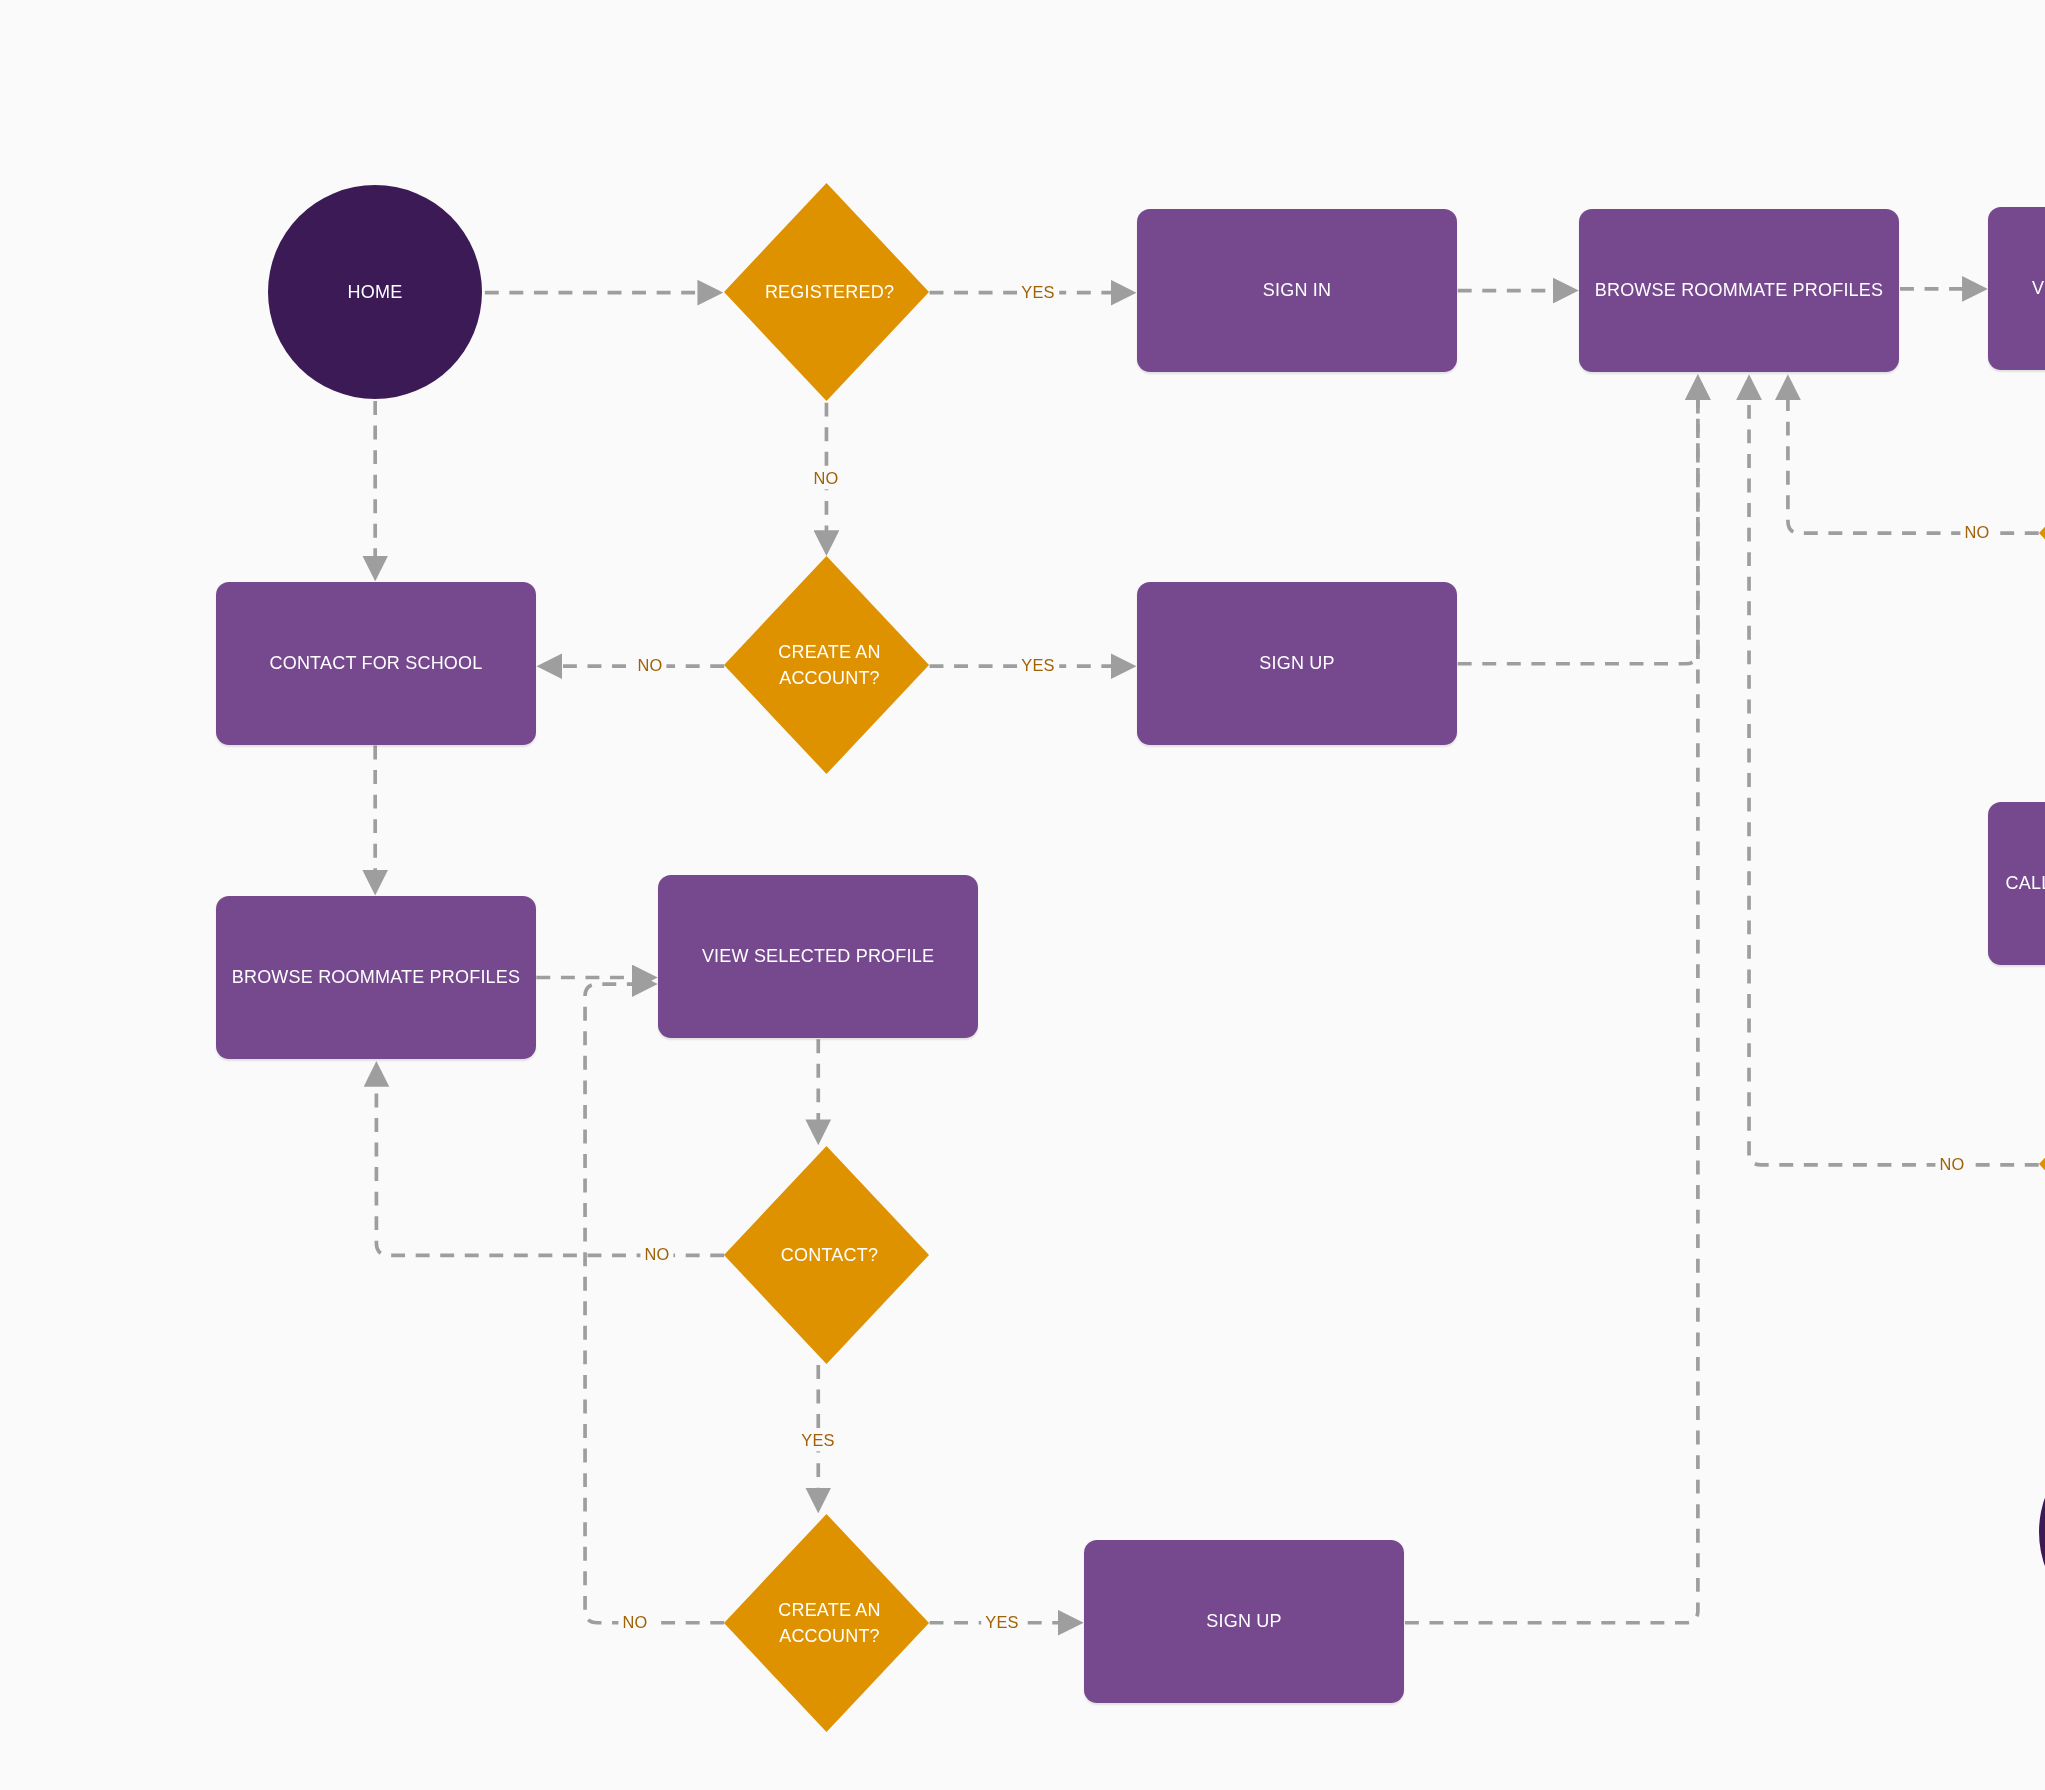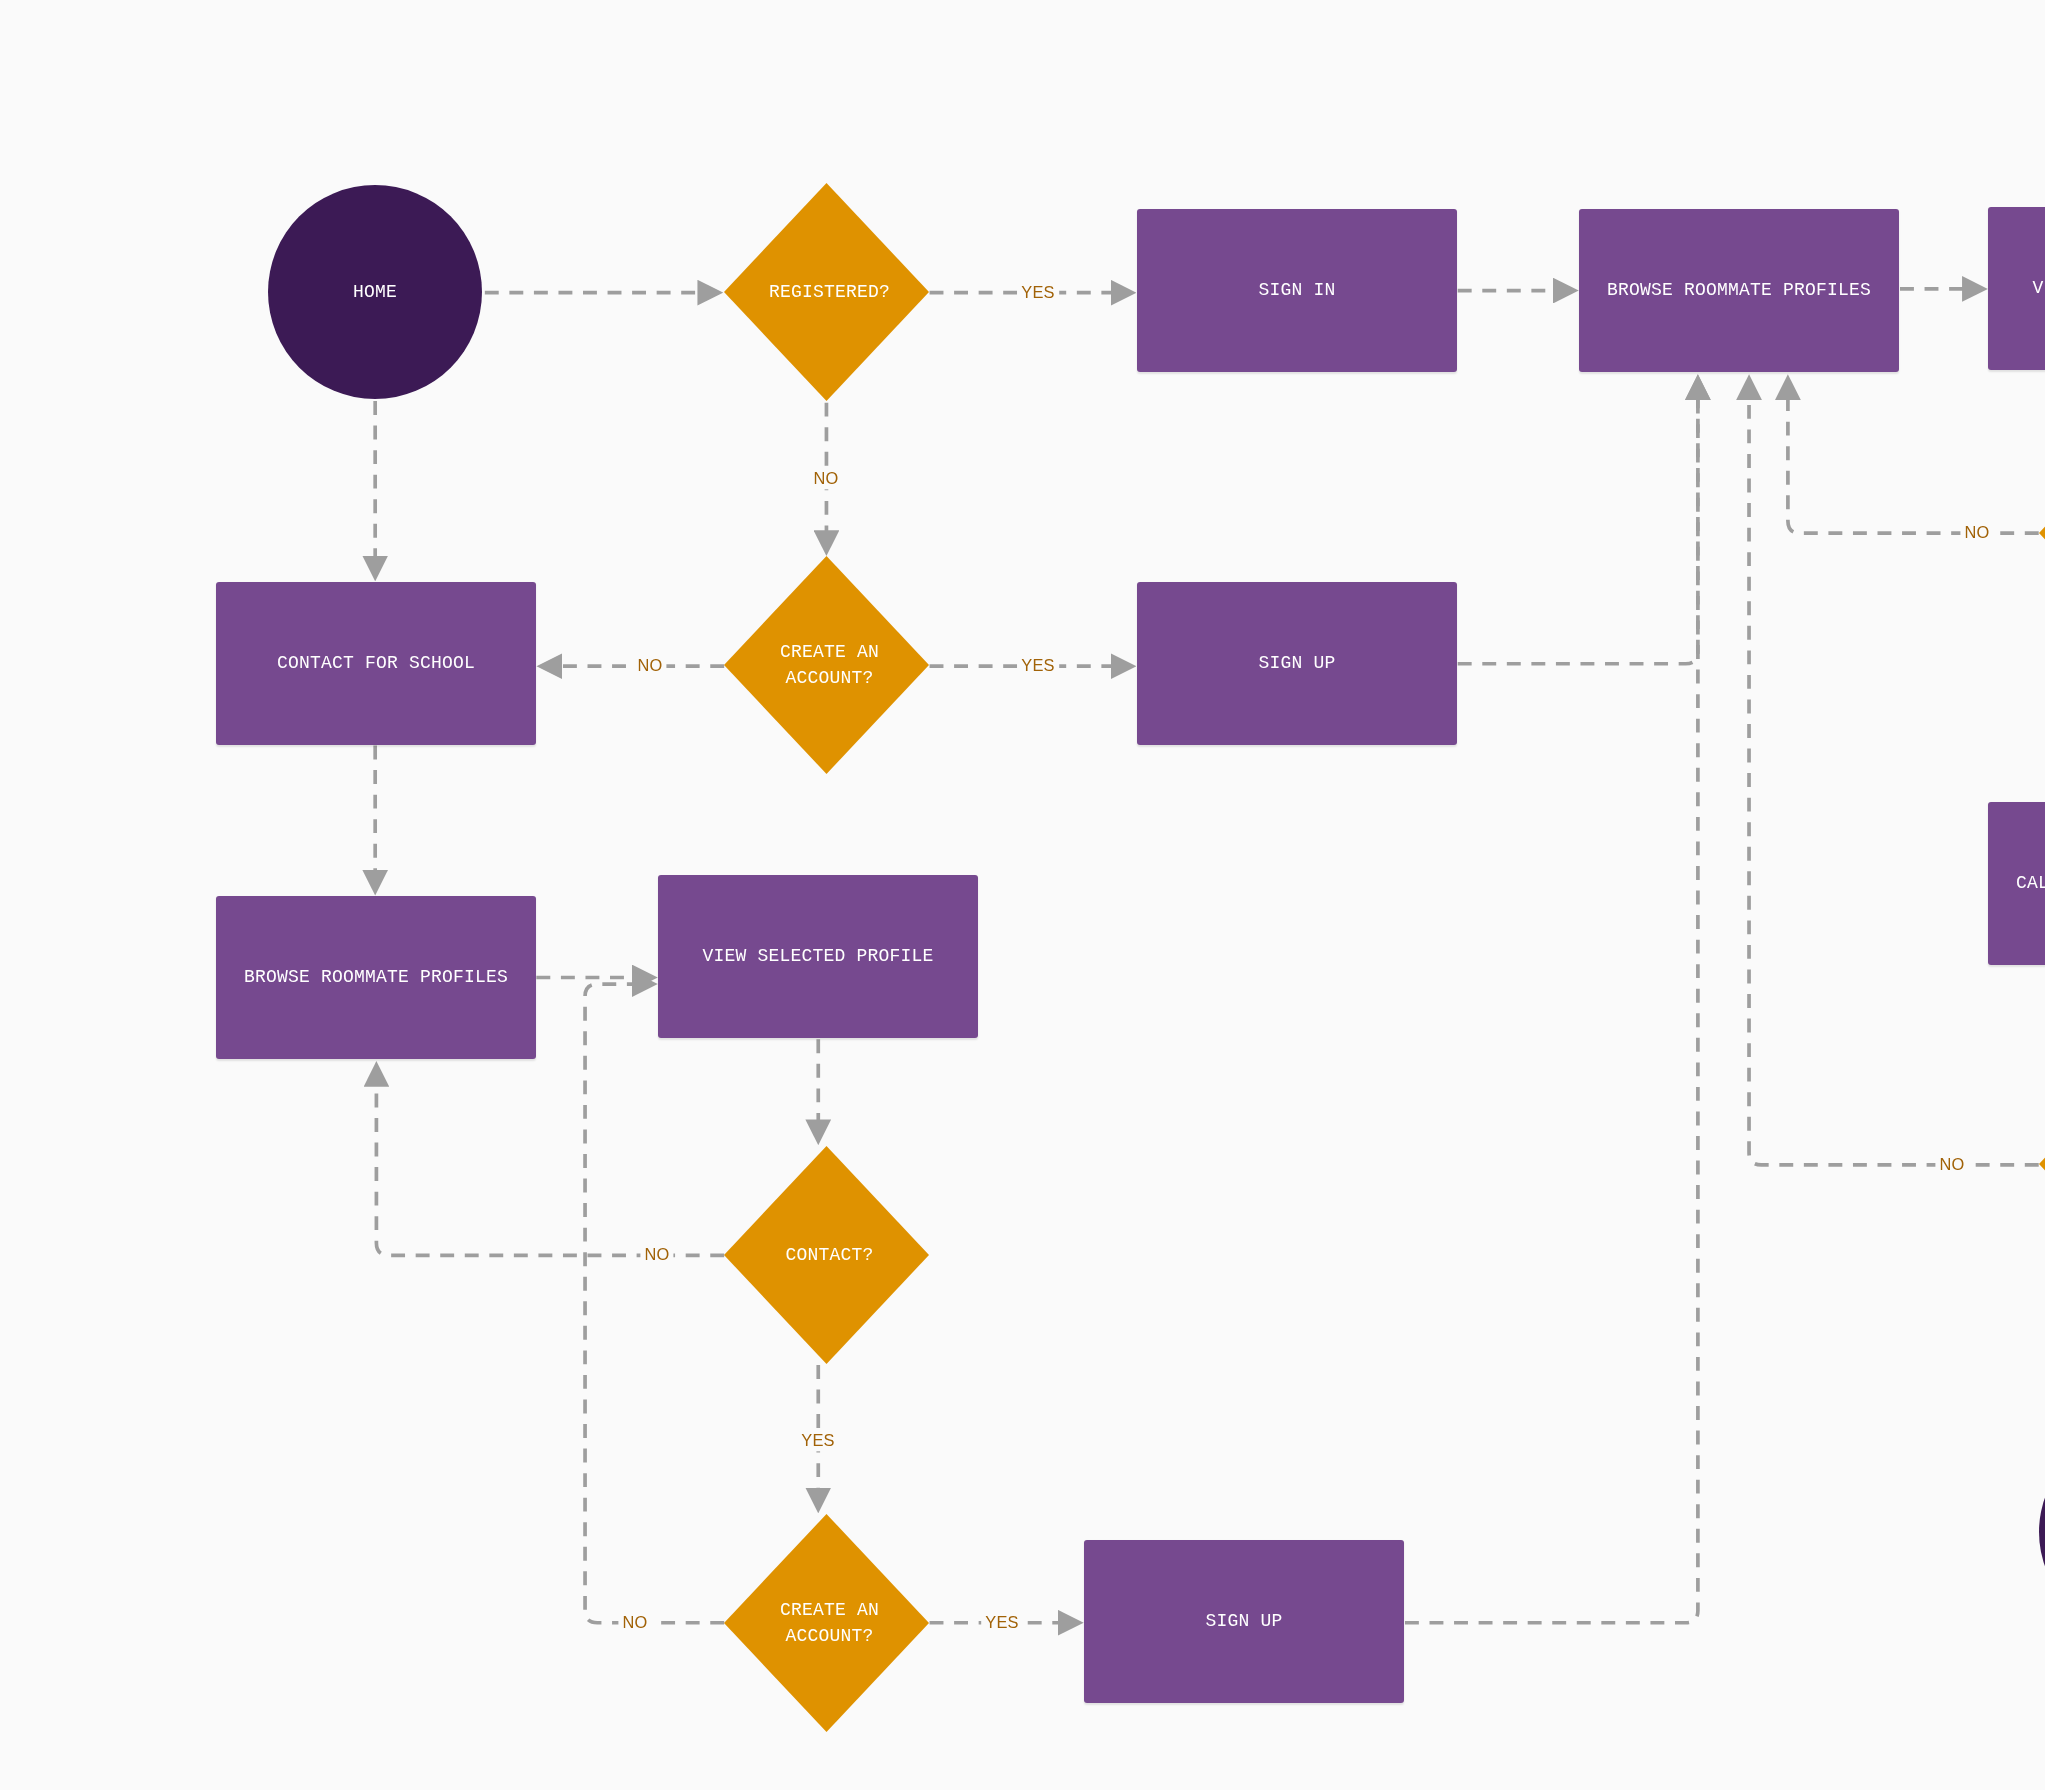--- a/index.html
+++ b/index.html
@@ -9,25 +9,25 @@
     font-family:"Liberation Sans", sans-serif;
     overflow:hidden;
     position:relative;
   }
   #canvas { position:absolute; inset:0; }
   #edges { position:absolute; left:0; top:0; width:2733px; height:1791px; }
 
   .node { position:absolute; box-sizing:border-box;
           display:flex; align-items:center; justify-content:center;
           text-align:center; color:#FFFFFF; line-height:1.45;
-          letter-spacing:0.2px;font-family:Liberation Mono, monospace; }
+          letter-spacing:0.2px; }
 
   .node .lbl { display:block; padding:0 5.7px; }
 
-  .rect  { background:#76498F; border-radius:3px;
+  .rect  { background:#76498F; border-radius:13px;
            box-shadow: 0 1.2px 2px rgba(0,0,0,0.10); font-size:18px; }
   .circle{ background:#3C1A55; border-radius:50%; font-size:18px; }
   .diamond{ background:transparent; font-size:18px; }
   .diamond .shape { position:absolute; inset:0; background:#DF9200;
                     clip-path: polygon(50% 0%, 100% 50%, 50% 100%, 0% 50%); }
   .diamond .lbl { position:relative; z-index:2;margin-left:6px; }
 
   .edgelabel { position:absolute; color:#a16207; font-size:16.4px;
                letter-spacing:0.2px; background:#FAFAFA; padding:1.2px 4.1px;
                transform:translate(-50%,-50%); white-space:nowrap; }

